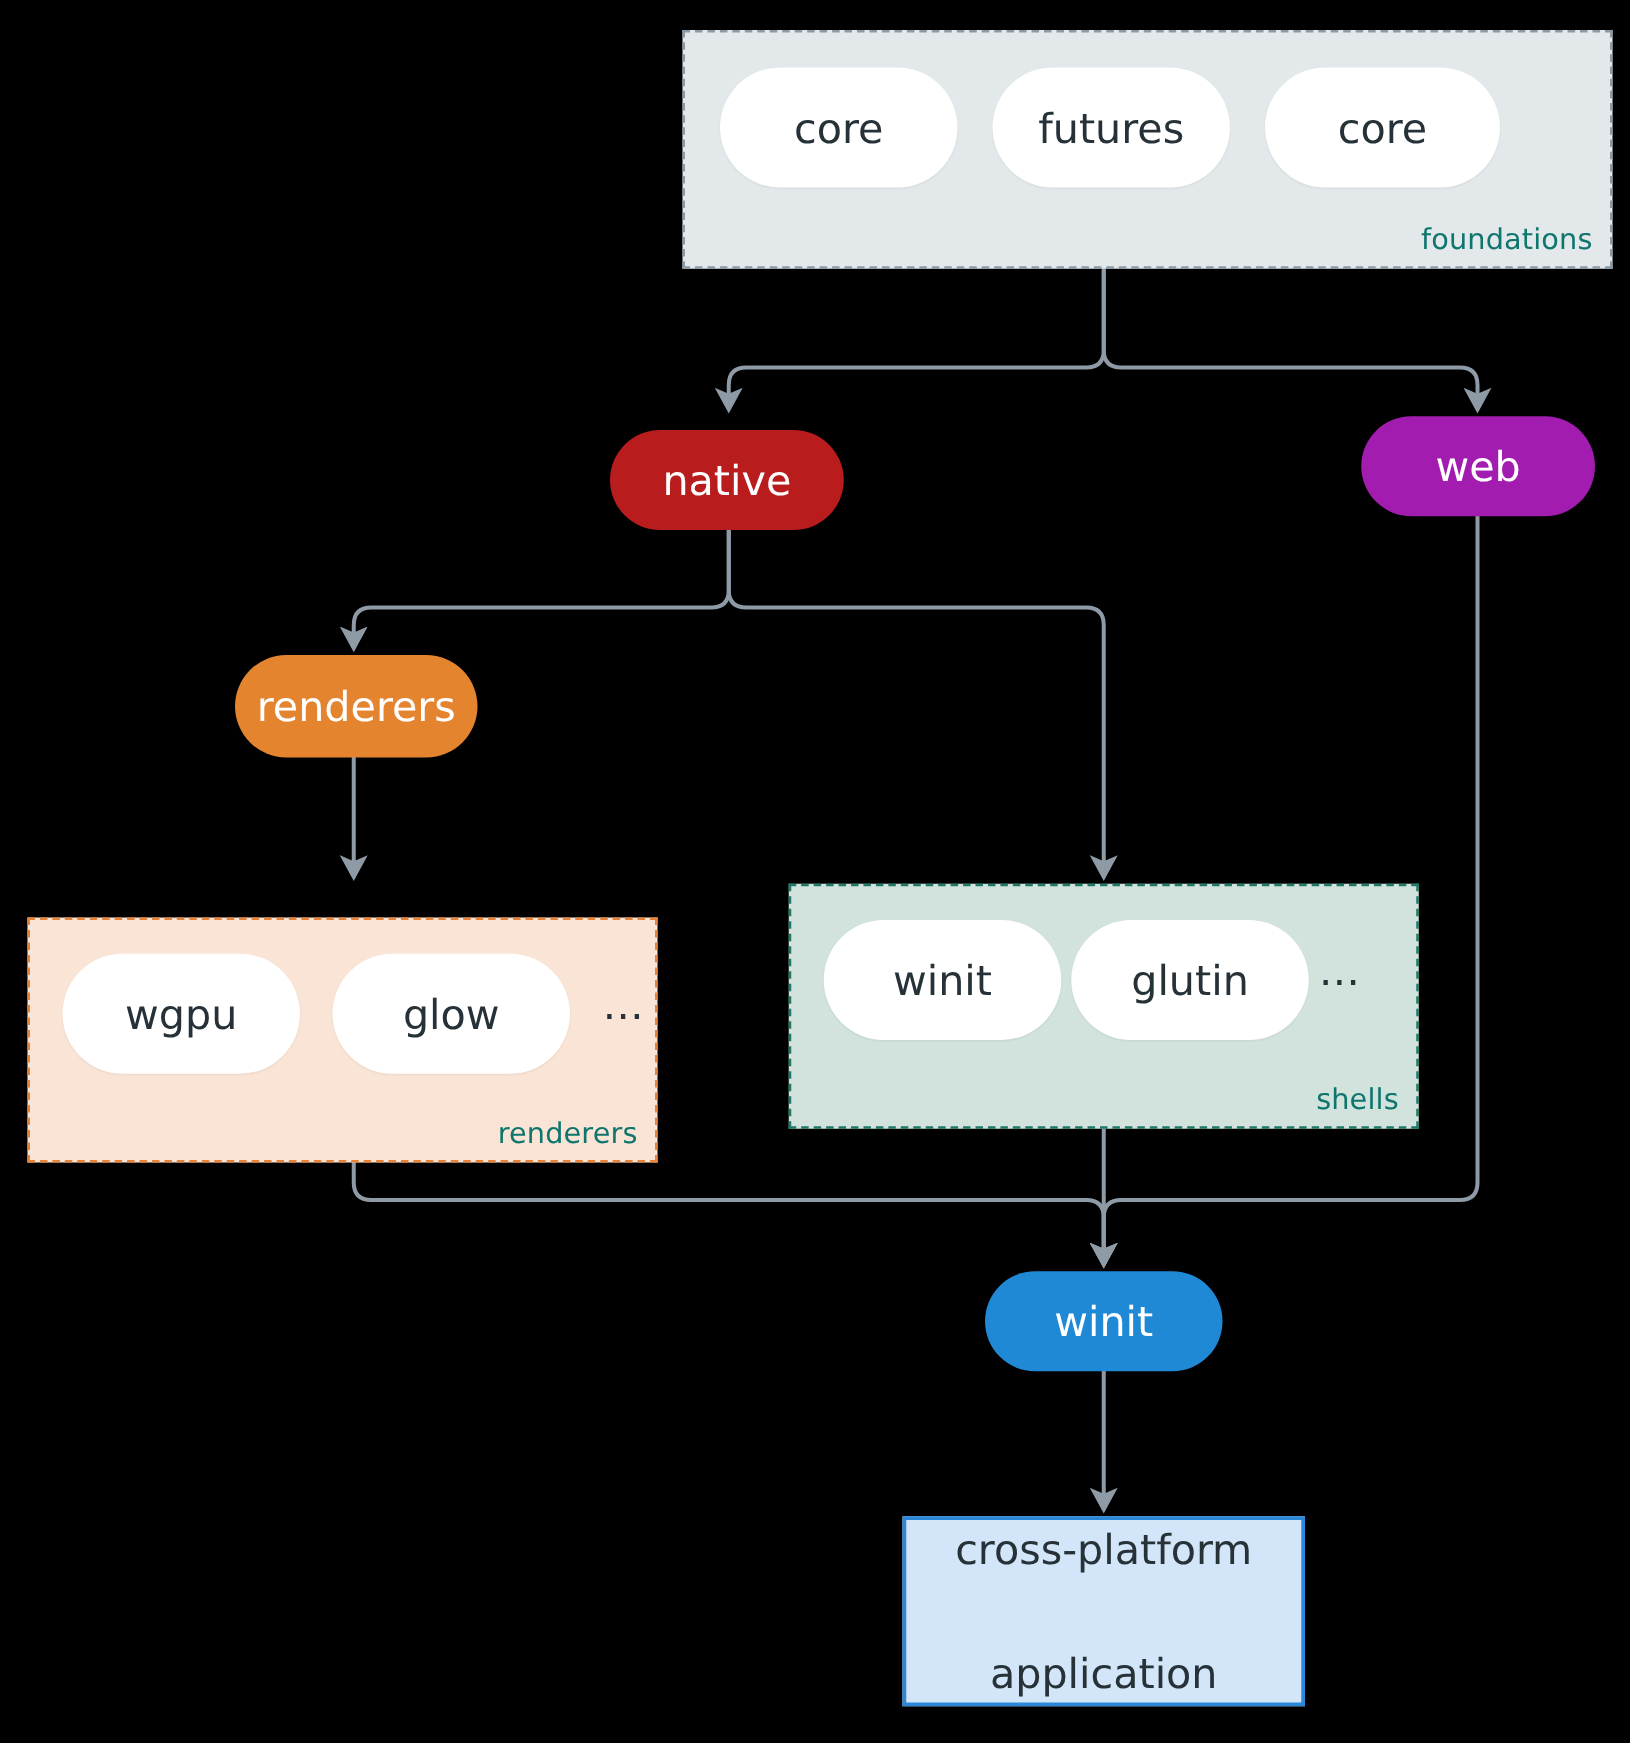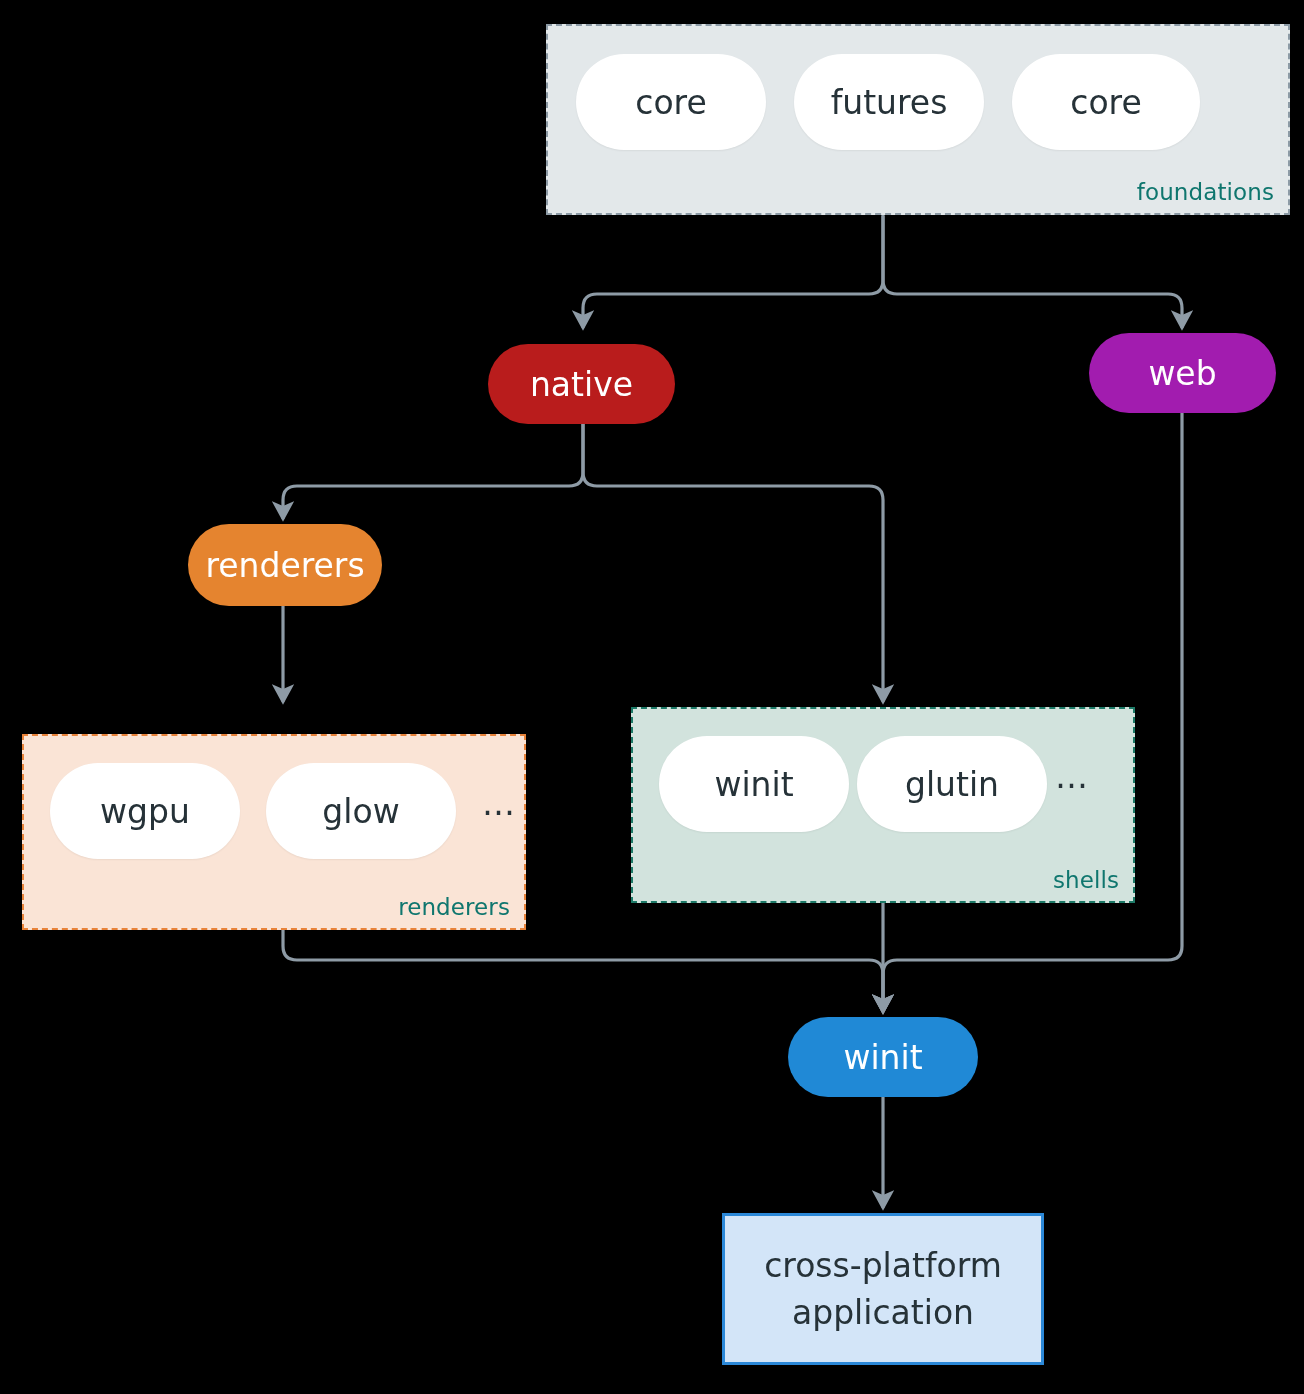--- a/index.html
+++ b/index.html
@@ -171,21 +171,21 @@
     left: 722px;
     top: 1213px;
     width: 322px;
     height: 152px;
     box-sizing: border-box;
     background: #d3e5f8;
     border: 3px solid #2b88d8;
     display: flex;
     flex-direction: column;
     align-items: center;
-    justify-content: center;
+    justify-content: space-between;
     color: #263238;
     font-size: 33px;
     line-height: 47px;
     text-align: center;
   }
 </style>
 </head>
 <body>
 
 <div id="canvas">

